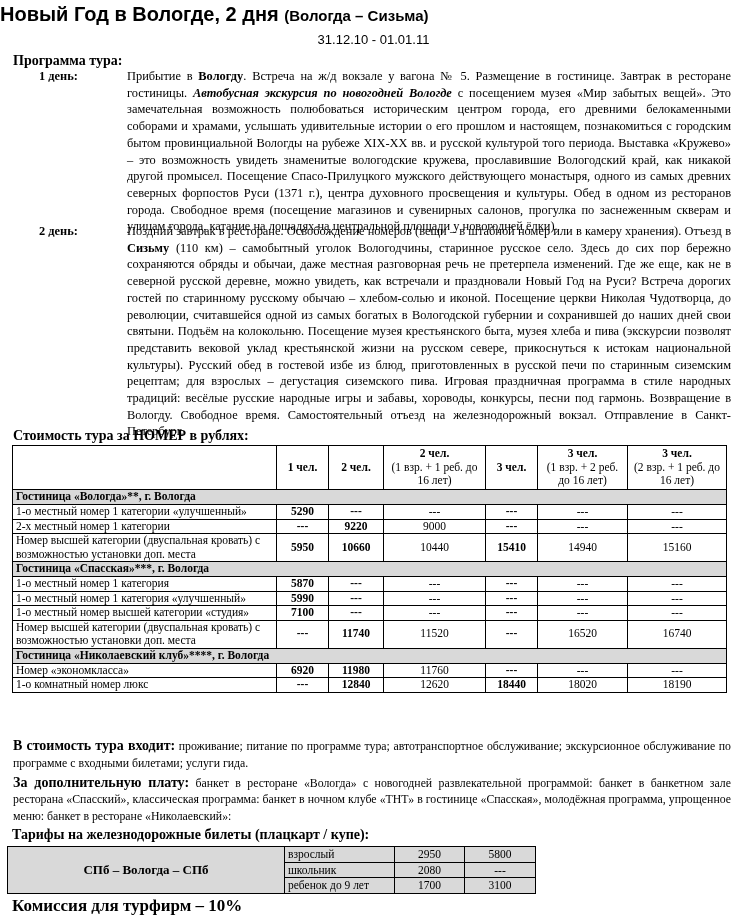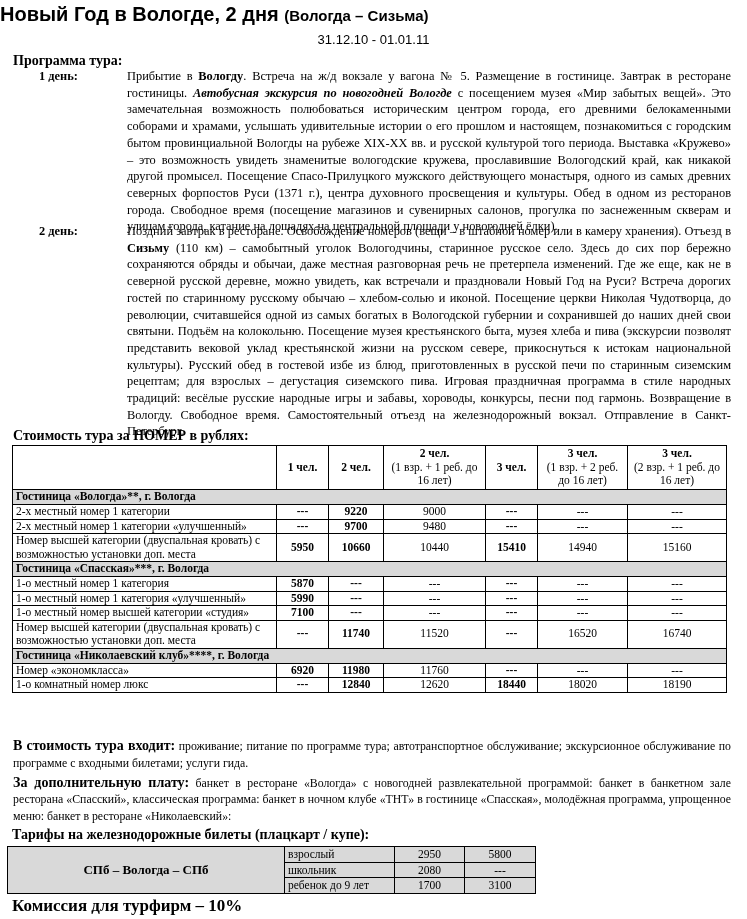--- a/index.html
+++ b/index.html
@@ -72,33 +72,33 @@
       <th><span>3 чел.</span></th>
       <th><span>3 чел.</span><br><span class="norm">(1 взр. + 2 реб. до 16 лет)</span></th>
       <th><span>3 чел.</span><br><span class="norm">(2 взр. + 1 реб. до 16 лет)</span></th>
     </tr>
   </thead>
   <tbody id="price-body">
       <tr class="hotel">
         <td colspan="7">Гостиница «Вологда»**, г. Вологда</td>
       </tr>
       <tr>
+        <td class="name">1-о местный номер 1 категории «улучшенный»</td>
+        <td class="b">5290</td>
+        <td class="b">---</td>
+        <td>---</td>
+        <td class="b">---</td>
+        <td>---</td>
+        <td>---</td>
+      </tr>
+      <tr>
         <td class="name">2-х местный номер 1 категории</td>
         <td class="b">---</td>
         <td class="b">9220</td>
         <td>9000</td>
-        <td class="b">---</td>
-        <td>---</td>
-        <td>---</td>
-      </tr>
-      <tr>
-        <td class="name">2-х местный номер 1 категории «улучшенный»</td>
-        <td class="b">---</td>
-        <td class="b">9700</td>
-        <td>9480</td>
         <td class="b">---</td>
         <td>---</td>
         <td>---</td>
       </tr>
       <tr>
         <td class="name">Номер высшей категории (двуспальная кровать) с возможностью установки доп. места</td>
         <td class="b">5950</td>
         <td class="b">10660</td>
         <td>10440</td>
         <td class="b">15410</td>

